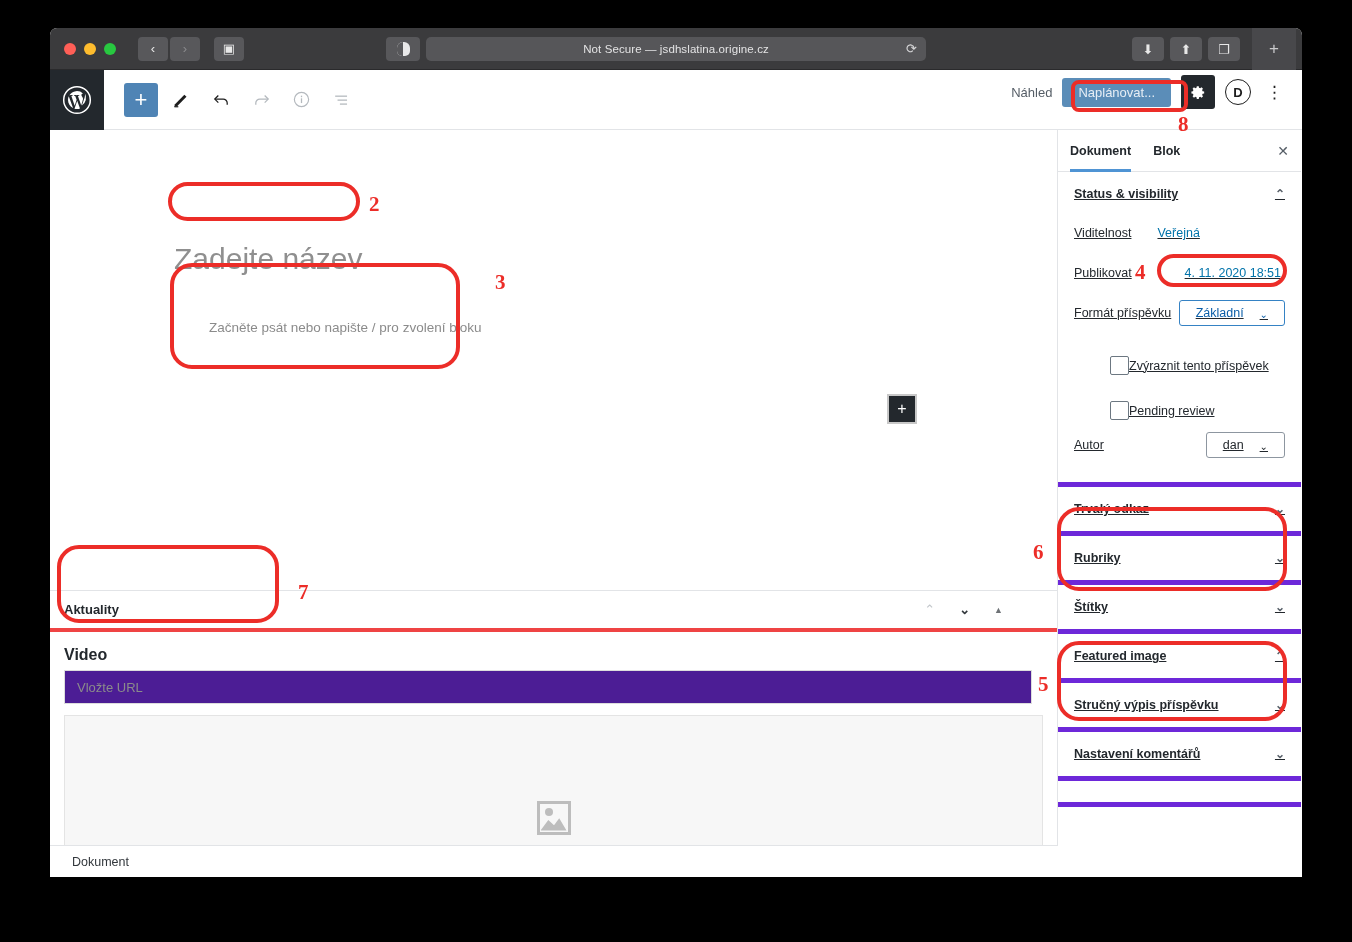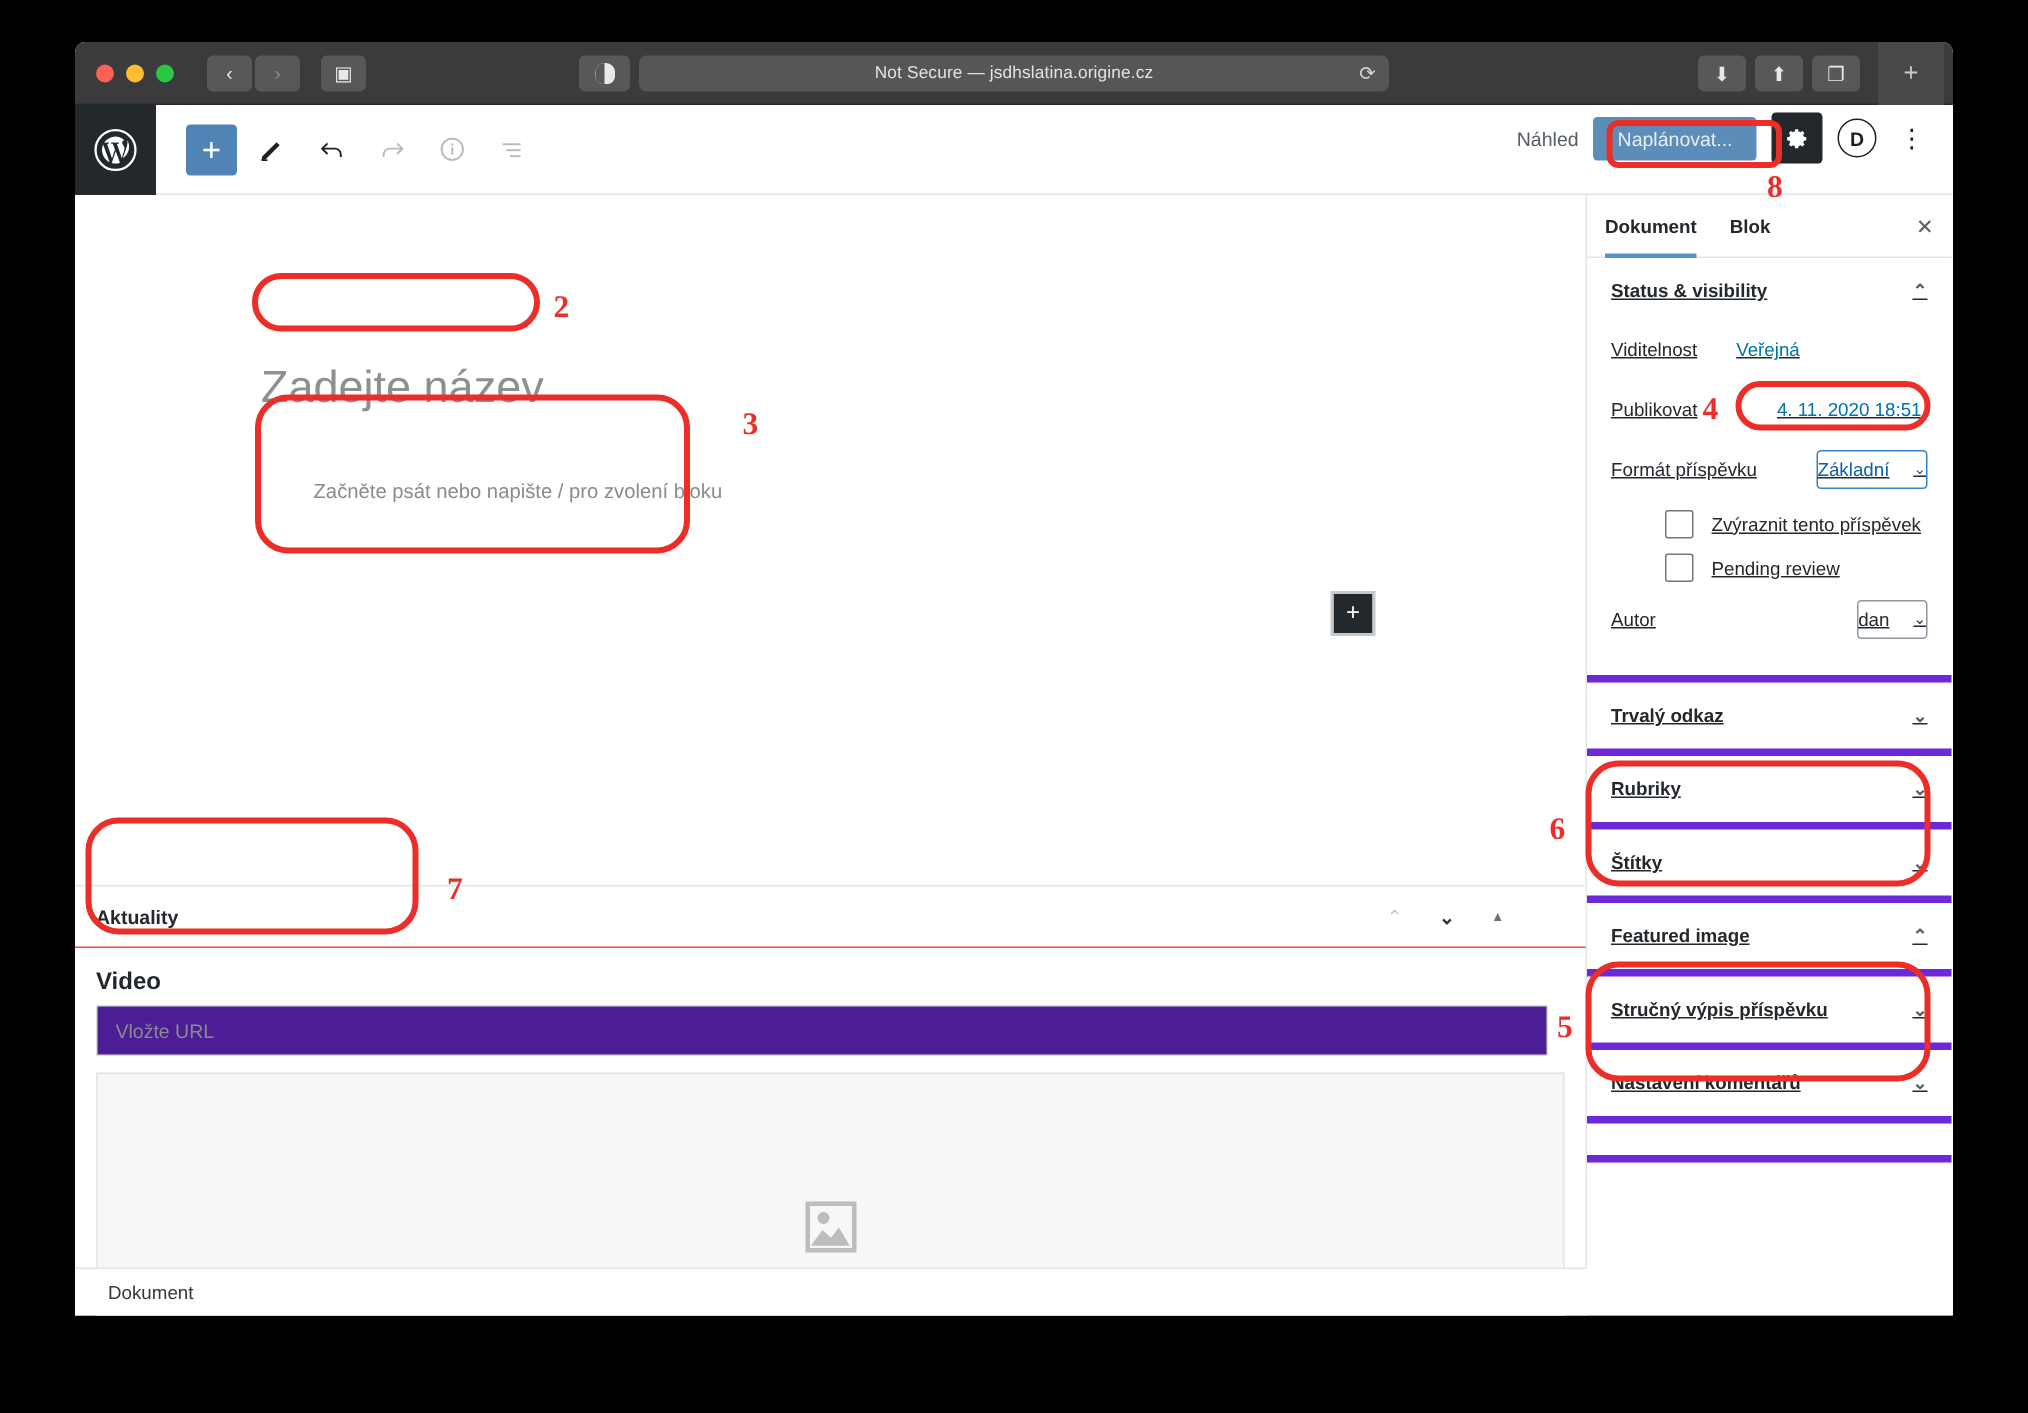--- a/index.html
+++ b/index.html
@@ -176,21 +176,21 @@
     outline: 2px solid #c8c8c8;
   }
 
   
   #meta-panel {
     position: absolute; left: 0; top: 460px; right: 0;
   }
   #meta-header {
     height: 42px;
     border-top: 1px solid #e2e4e7;
-    border-bottom: 1px solid #ef4444;
+    border-bottom: 4px solid #ef4444;
     display: flex; align-items: center;
     padding: 0 14px 0 14px;
     background: #fff;
   }
   #meta-title { font-size: 13px; font-weight: bold; color: #23282d; }
   .meta-ctrls { margin-left: auto; display: flex; align-items: center; gap: 24px; padding-right: 40px; }
   .chev { font-size: 13px; }
   .chev.light { color: #c3c7cb; }
   .chev.dark { color: #32373c; font-weight: bold; }
   .tri-up { font-size: 9px; color: #6e7276; }
@@ -264,30 +264,30 @@
     display: flex; align-items: center;
     min-height: 34px; margin-bottom: 6px;
   }
   .row .rlabel { font-size: 12.5px; color: #23282d; }
   .row .rval { margin-left: auto; }
   .link-blue { color: #0073aa; font-size: 12.5px; }
   .link-blue.nudge { padding-right: 4px; }
 
   .select-box {
     border: 1px solid #8d96a0; border-radius: 3px;
-    background: #fff; padding: 5px 0;
+    background: #fff; padding: 5px 16px;
     font-size: 12.5px; color: #23282d;
-    display: flex; align-items: center; gap: 16px;
+    display: flex; align-items: flex-end; gap: 16px;
   }
   .select-box.focused {
     border: 1.5px solid #3582c4; color: #0b5ea8;
   }
   .select-box .sc { font-size: 10px; }
 
-  .check-row { display: flex; align-items: center; gap: 12px; margin: 10px 0 6px 0; padding-left: 36px; }
+  .check-row { display: flex; align-items: center; margin: 26px 0 6px 0; padding-left: 36px; }
   .cbox {
     width: 19px; height: 19px; border: 1.5px solid #6c7781;
     border-radius: 2px; background: #fff; flex: none;
   }
   .check-label { font-size: 12.5px; color: #23282d; }
 
   #featured-body { padding: 10px 16px 22px 16px; }
   #featured-btn {
     width: 211px; height: 78px;
     background: #f3f3f3;

